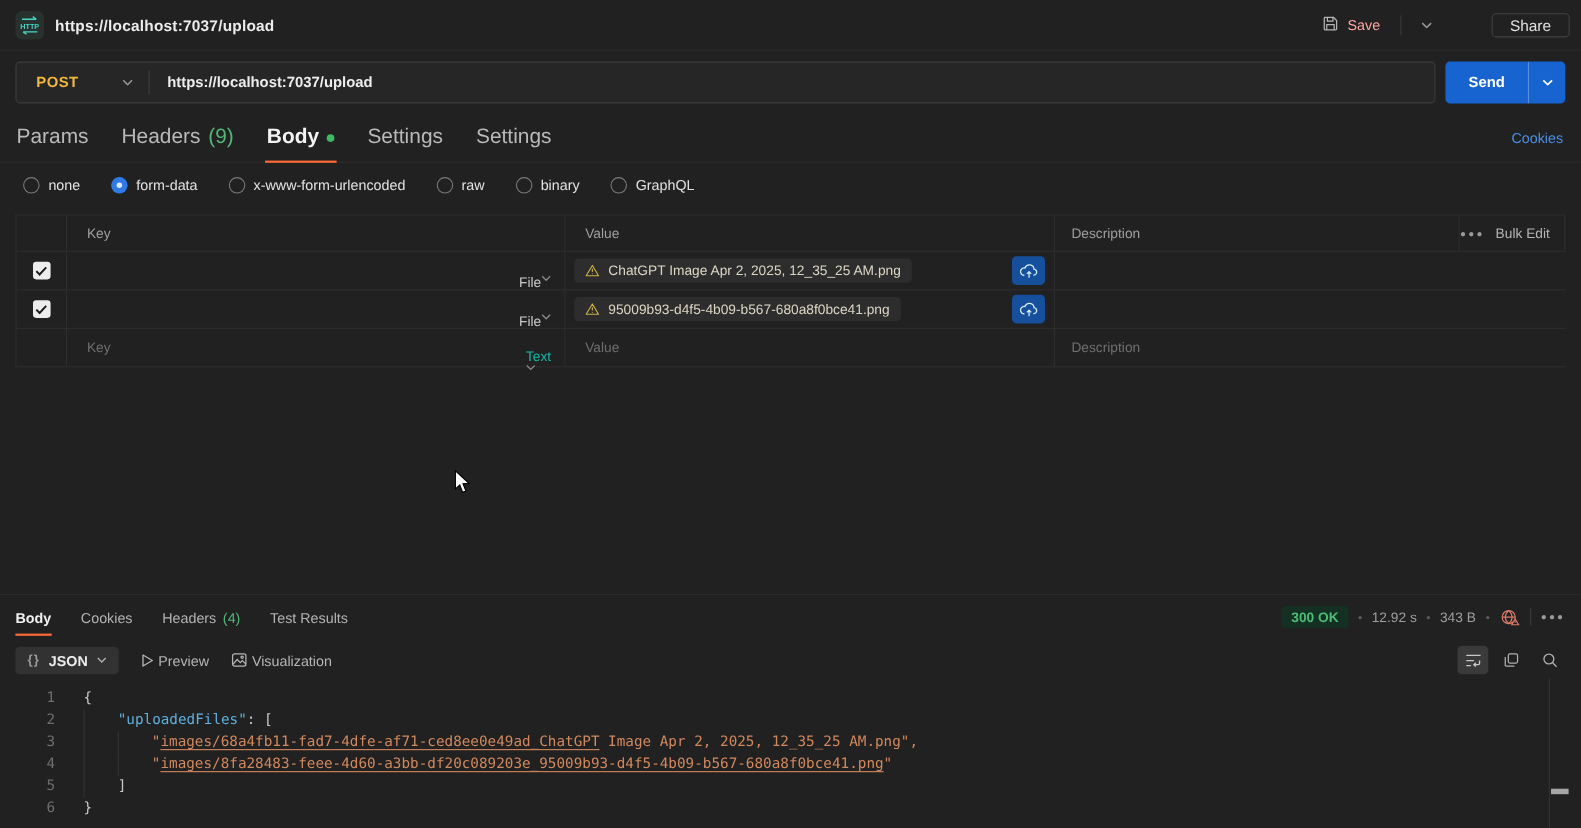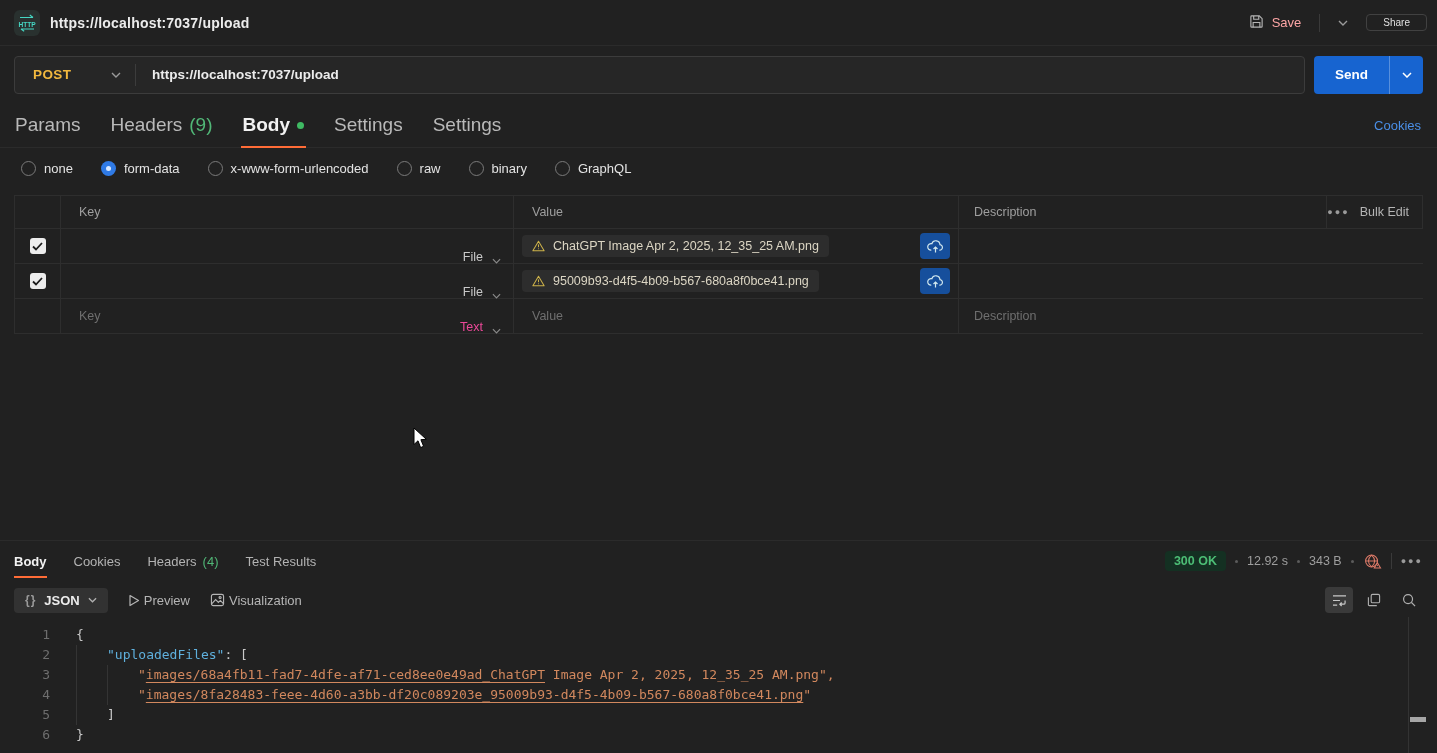--- a/index.html
+++ b/index.html
@@ -12,21 +12,21 @@
   .tab-title-group{display:flex;align-items:center;gap:10px;cursor:pointer;}
   .http-icon{width:26px;height:26px;border-radius:6px;background:#29312f;display:flex;
              align-items:center;justify-content:center;}
   .tab-title{font-size:14px;font-weight:700;color:#ececec;letter-spacing:.2px;}
   .topbar-actions{display:flex;align-items:center;gap:10px;}
   .save-btn{display:flex;align-items:center;gap:8px;color:#fca5a5;font-size:13px;
             padding:6px 8px;border-radius:4px;cursor:pointer;}
   .v-divider{width:1px;height:18px;background:#3a3a3a;}
   .caret-btn{padding:6px 8px;display:flex;align-items:center;cursor:pointer;}
   .share-btn{background:transparent;border:1px solid #414141;border-radius:4px;color:#e0e0e0;
-             font-size:10px;padding:2px 16px;font-family:inherit;cursor:pointer;}
+             font-size:14px;padding:2px 16px;font-family:inherit;cursor:pointer;margin-left:36px;}
 
   
   .request-row{height:57px;display:flex;align-items:center;padding:0 14px;gap:9px;}
   .url-box{flex:1;height:38px;background:#262626;border:1px solid #3c3c3c;border-radius:4px;
            display:flex;align-items:center;overflow:hidden;}
   .method-sel{width:120px;height:100%;display:flex;align-items:center;justify-content:space-between;
               padding:0 14px 0 18px;cursor:pointer;flex:none;}
   .method-label{color:#f2b83e;font-weight:700;font-size:13.5px;letter-spacing:.4px;}
   .url-div{width:1px;height:22px;background:#3c3c3c;flex:none;}
   .url-text{padding-left:16px;font-size:13.5px;font-weight:600;color:#ececec;white-space:nowrap;}
@@ -61,23 +61,23 @@
   .kv-row.head{height:33px;}
   .cell{display:flex;align-items:center;border-right:1px solid #2e2e2e;}
   .c-check{width:46px;justify-content:center;flex:none;}
   .c-key{width:453px;flex:none;padding-left:18px;}
   .c-value{width:445px;flex:none;padding:0 8px;justify-content:space-between;gap:8px;}
   .c-desc{flex:1;padding-left:15px;}
   .c-actions{width:96px;flex:none;justify-content:flex-end;gap:10px;padding-right:13px;}
   .head .cell{color:#9f9f9f;font-size:12.5px;}
   .checkbox{width:16px;height:16px;border-radius:3px;background:#ededed;display:flex;
             align-items:center;justify-content:center;cursor:pointer;}
-  .type-sel{margin-left:auto;margin-right:12px;display:flex;align-items:flex-end;gap:9px;
+  .type-sel{margin-left:auto;margin-right:12px;display:flex;align-items:flex-start;
             color:#c9c9c9;font-size:12.5px;cursor:pointer;margin-top:21px;}
-  .type-sel.dim{color:#ec4899;}
+  .type-sel.dim{color:#14b8a6;flex-direction:column;}
   .file-chip{display:flex;align-items:center;gap:8px;background:#2d2d2d;border-radius:4px;
              padding:4px 10px;font-size:12.5px;color:#dcd6c4;min-width:0;cursor:pointer;}
   .chip-text{white-space:nowrap;overflow:hidden;text-overflow:ellipsis;}
   .upload-btn{width:30px;height:26px;background:#164f9c;border-radius:4px;display:flex;flex:none;
               align-items:center;justify-content:center;cursor:pointer;}
   .ph{color:#6f6f6f;font-size:12.5px;}
   .more-dots{color:#9a9a9a;font-size:9px;letter-spacing:2px;cursor:pointer;}
   .bulk-edit{color:#b5b5b5;font-size:12.5px;cursor:pointer;}
 
   

